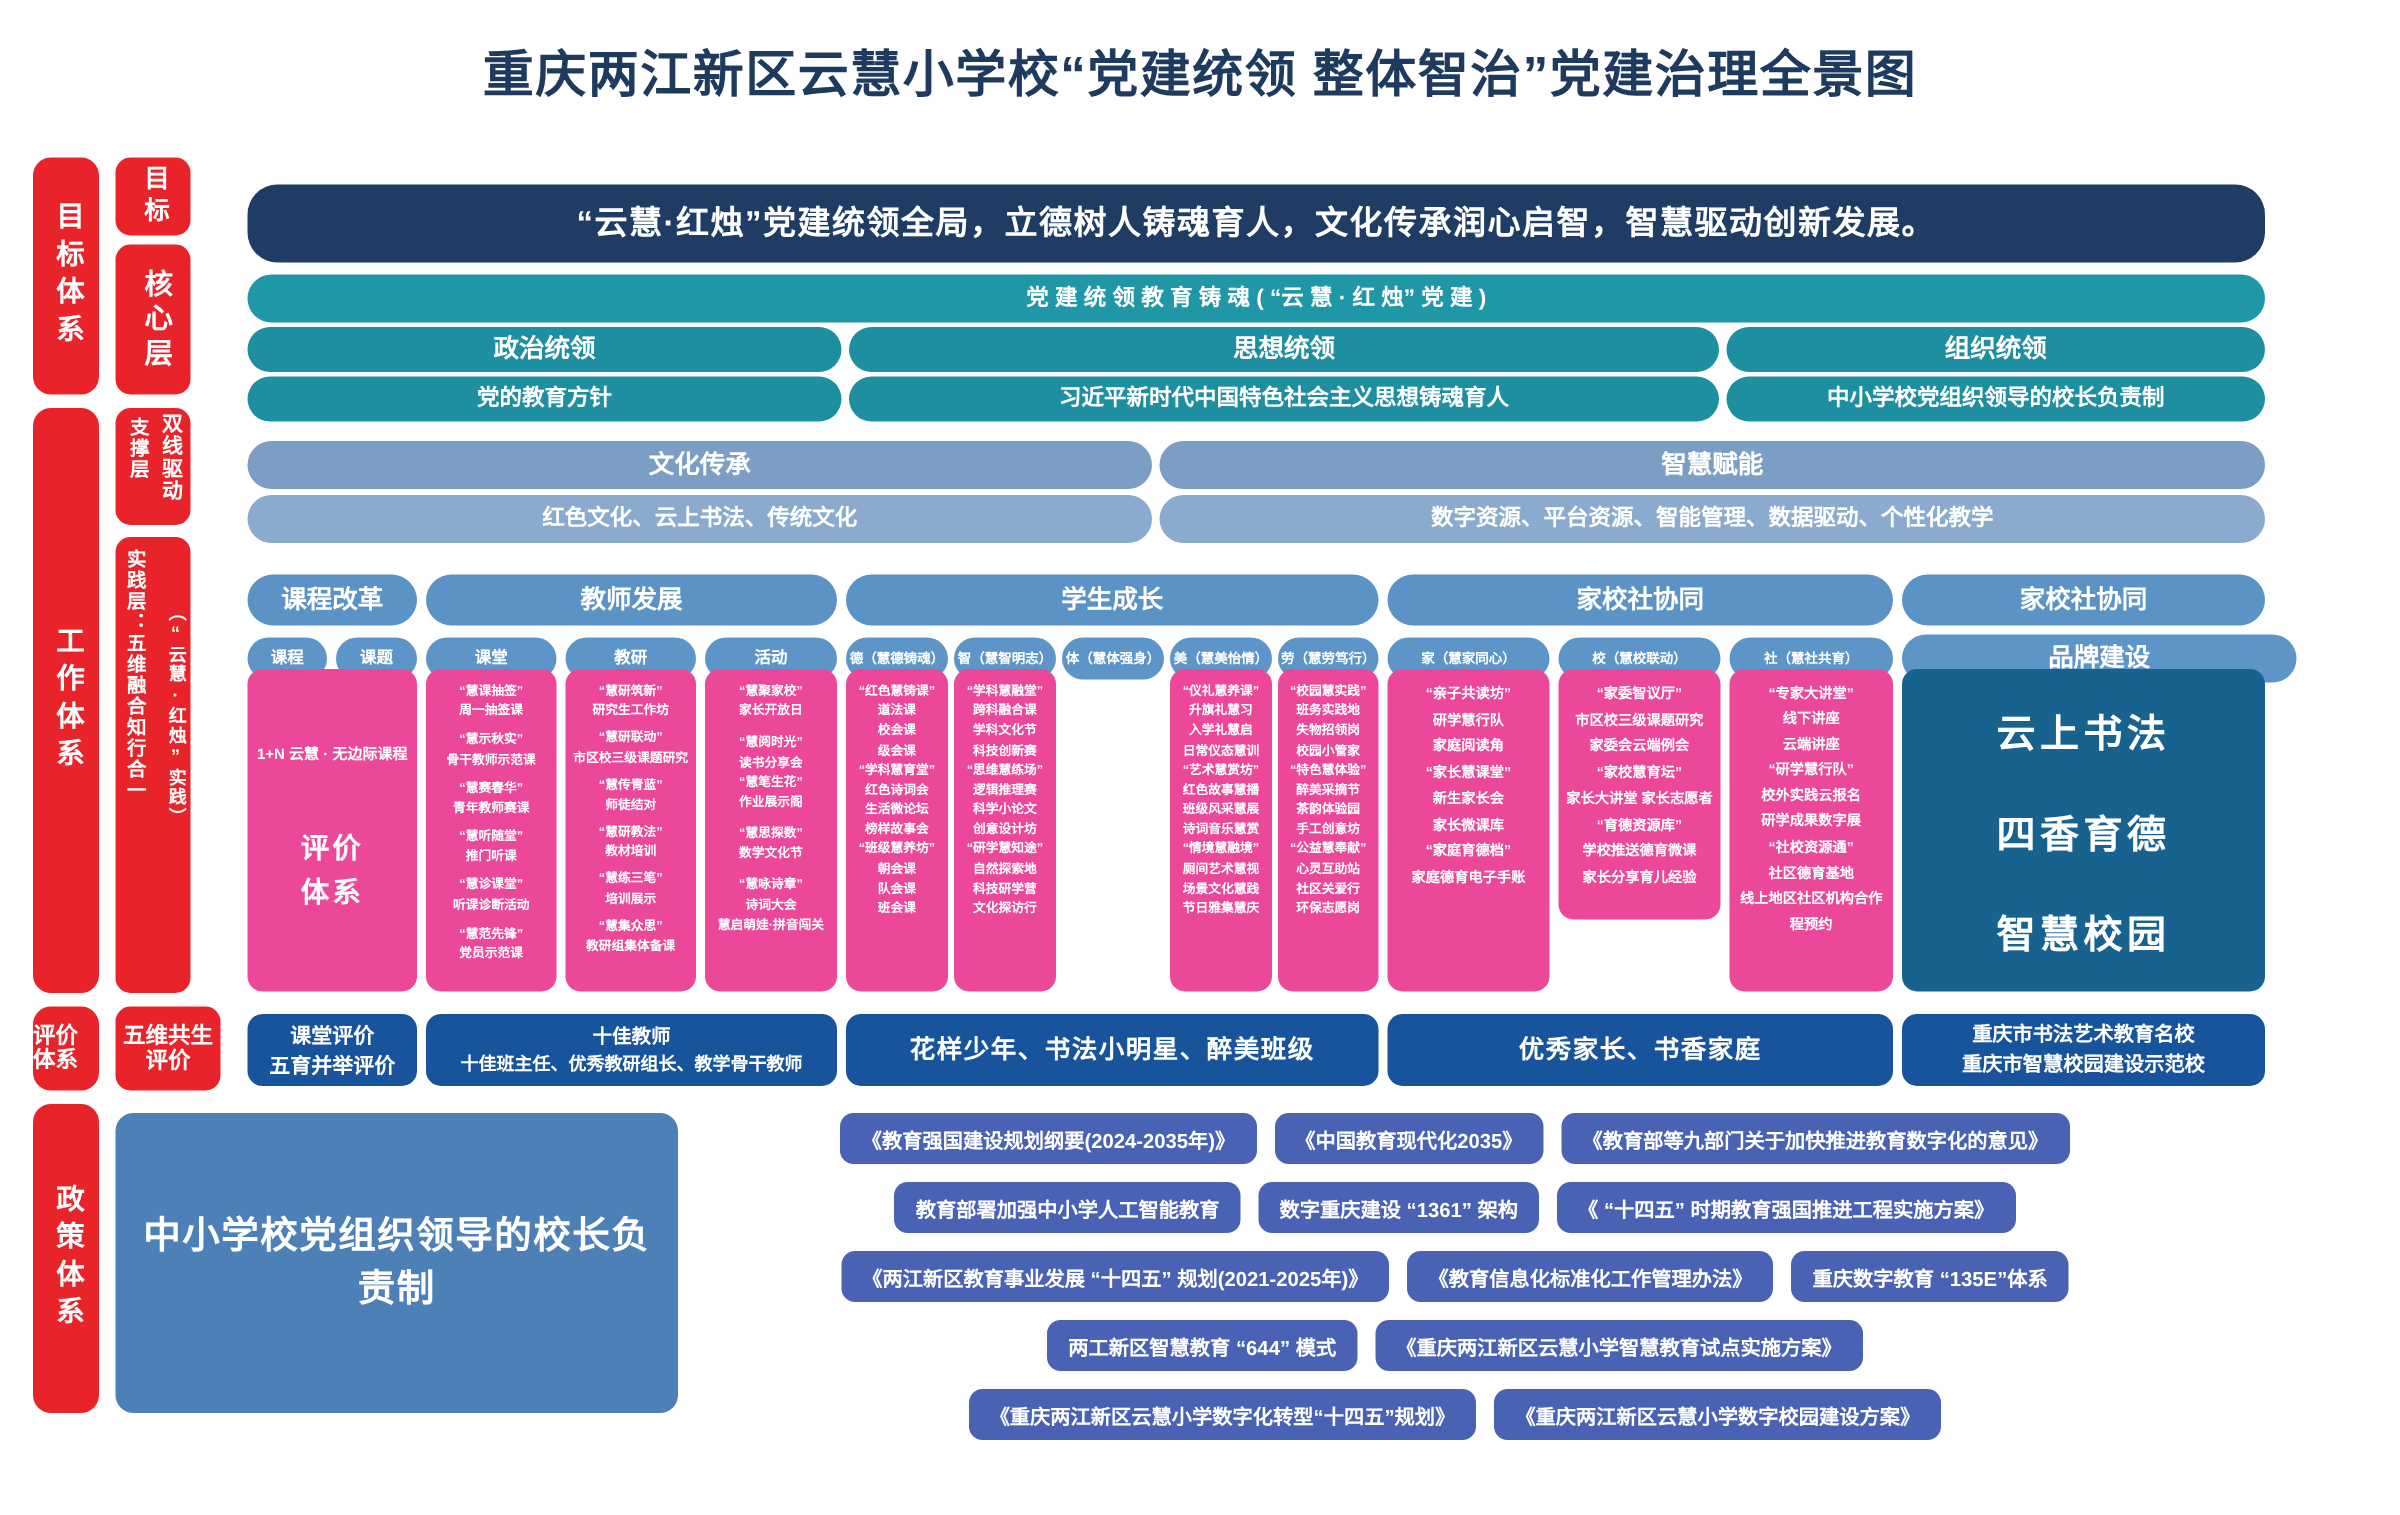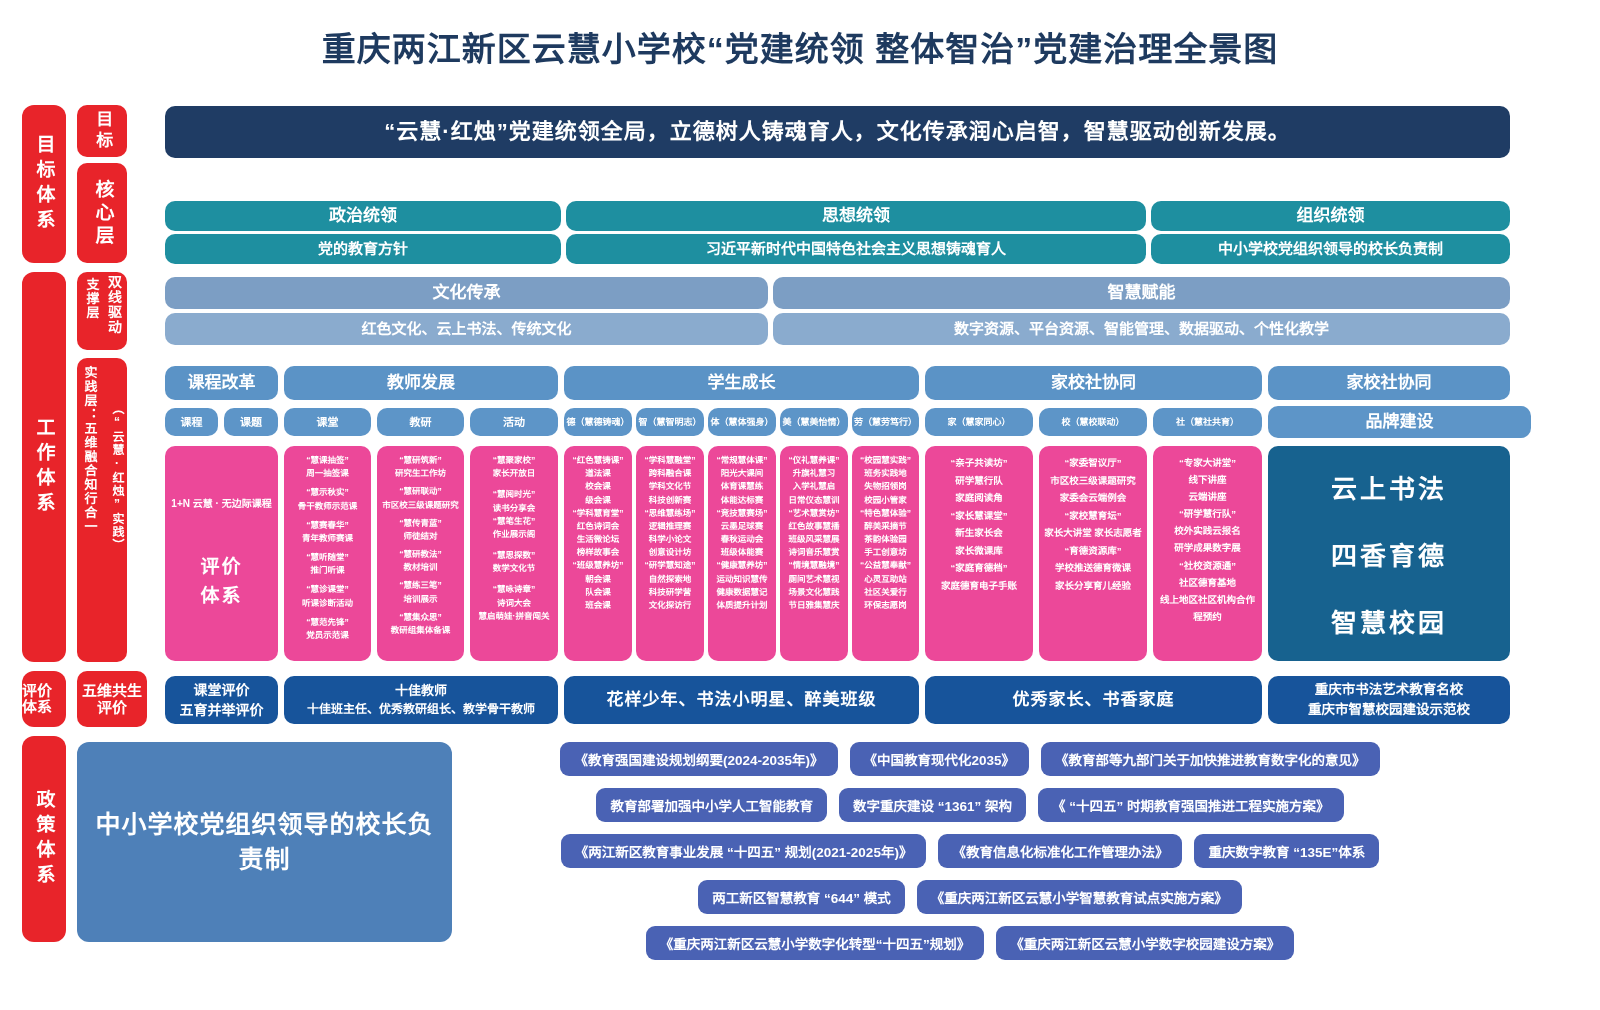--- a/index.html
+++ b/index.html
@@ -17,24 +17,25 @@
   .page-title{
     position:absolute; left:0; top:22px; width:1600px;
     text-align:center;
     font-size:34px; font-weight:bold; letter-spacing:1px;
     color:#1e3a5f;
     white-space:nowrap;
   }
 
   
   .pill{
-    border-radius:10px;
+    border-radius:20px;
     display:flex; align-items:center; justify-content:center;
     text-align:center; color:#fff; font-weight:bold;
     line-height:1.15;
+    margin-top:17px;
   }
 
   
   .rail{
     position:absolute; background:#e8242a; border-radius:12px;
     writing-mode:vertical-rl; text-orientation:upright;
     display:flex; align-items:center; justify-content:center;
     color:#fff; font-weight:bold; letter-spacing:6px;
   }
   .rail-sm{ letter-spacing:3px; }
@@ -123,20 +124,21 @@
     <span class="abs" style="writing-mode:vertical-rl; text-orientation:upright; left:5px; top:8px; font-size:13px; letter-spacing:1px;">实践层：五维融合知行合一</span>
     <span class="abs" style="writing-mode:vertical-rl; text-orientation:upright; right:3px; top:44px; font-size:12px; letter-spacing:1px;">（“云慧·红烛”实践）</span>
   </div>
 
   <div class="tagbox" style="left:77px; top:671px; width:70px; height:56px; font-size:15px;">
     <span style="line-height:1.15;">五维共生评价</span>
   </div>
 
   <div class="pill c-navy abs" style="left:165px; top:106px; width:1345px; height:52px; font-size:22px; letter-spacing:1px;">“云慧·红烛”党建统领全局，立德树人铸魂育人，文化传承润心启智，智慧驱动创新发展。</div>
 
+  <div class="pill c-teal abs" style="left:165px; top:166px; width:1345px; height:32px; font-size:15px;">党 建 统 领  教 育 铸 魂 (  “云 慧 · 红 烛” 党 建  )</div>
 
   <div class="pill c-teal2 abs hdr" style="left:165px; top:201px; width:396px; height:30px;">政治统领</div>
   <div class="pill c-teal2 abs hdr" style="left:566px; top:201px; width:580px; height:30px;">思想统领</div>
   <div class="pill c-teal2 abs hdr" style="left:1151px; top:201px; width:359px; height:30px;">组织统领</div>
 
   <div class="pill c-teal2 abs hdr-sm" style="left:165px; top:234px; width:396px; height:30px;">党的教育方针</div>
   <div class="pill c-teal2 abs hdr-sm" style="left:566px; top:234px; width:580px; height:30px;">习近平新时代中国特色社会主义思想铸魂育人</div>
   <div class="pill c-teal2 abs hdr-sm" style="left:1151px; top:234px; width:359px; height:30px;">中小学校党组织领导的校长负责制</div>
 
   <div class="pill c-steel abs hdr" style="left:165px; top:277px; width:603px; height:32px;">文化传承</div>
@@ -255,34 +257,20 @@
     <span class="ln">“思维慧练场”</span>
     <span class="ln">逻辑推理赛</span>
     <span class="ln">科学小论文</span>
     <span class="ln">创意设计坊</span>
     <span class="ln">“研学慧知途”</span>
     <span class="ln">自然探索地</span>
     <span class="ln">科技研学营</span>
     <span class="ln">文化探访行</span>
   </div>
 
-  <div class="detail" style="left:708px; top:446px; width:68px; height:215px;">
-    <span class="ln">“常规慧体课”</span>
-    <span class="ln">阳光大课间</span>
-    <span class="ln">体育课慧练</span>
-    <span class="ln">体能达标赛</span>
-    <span class="ln">“竞技慧赛场”</span>
-    <span class="ln">云墨足球赛</span>
-    <span class="ln">春秋运动会</span>
-    <span class="ln">班级体能赛</span>
-    <span class="ln">“健康慧养坊”</span>
-    <span class="ln">运动知识慧传</span>
-    <span class="ln">健康数据慧记</span>
-    <span class="ln">体质提升计划</span>
-  </div>
 
   <div class="detail" style="left:780px; top:446px; width:68px; height:215px;">
     <span class="ln">“仪礼慧养课”</span>
     <span class="ln">升旗礼慧习</span>
     <span class="ln">入学礼慧启</span>
     <span class="ln">日常仪态慧训</span>
     <span class="ln">“艺术慧赏坊”</span>
     <span class="ln">红色故事慧播</span>
     <span class="ln">班级风采慧展</span>
     <span class="ln">诗词音乐慧赏</span>
@@ -311,21 +299,21 @@
     <span class="ln">“亲子共读坊”</span>
     <span class="ln">研学慧行队</span>
     <span class="ln">家庭阅读角</span>
     <span class="ln">“家长慧课堂”</span>
     <span class="ln">新生家长会</span>
     <span class="ln">家长微课库</span>
     <span class="ln">“家庭育德档”</span>
     <span class="ln">家庭德育电子手账</span>
   </div>
 
-  <div class="detail" style="left:1039px; top:446px; width:108px; height:215px; font-size:9.5px; line-height:1.85;">
+  <div class="detail" style="left:1039px; top:446px; width:108px; height:167px; font-size:9.5px; line-height:1.85;">
     <span class="ln">“家委智议厅”</span>
     <span class="ln">市区校三级课题研究</span>
     <span class="ln">家委会云端例会</span>
     <span class="ln">“家校慧育坛”</span>
     <span class="ln">家长大讲堂 家长志愿者</span>
     <span class="ln">“育德资源库”</span>
     <span class="ln">学校推送德育微课</span>
     <span class="ln">家长分享育儿经验</span>
   </div>
 

